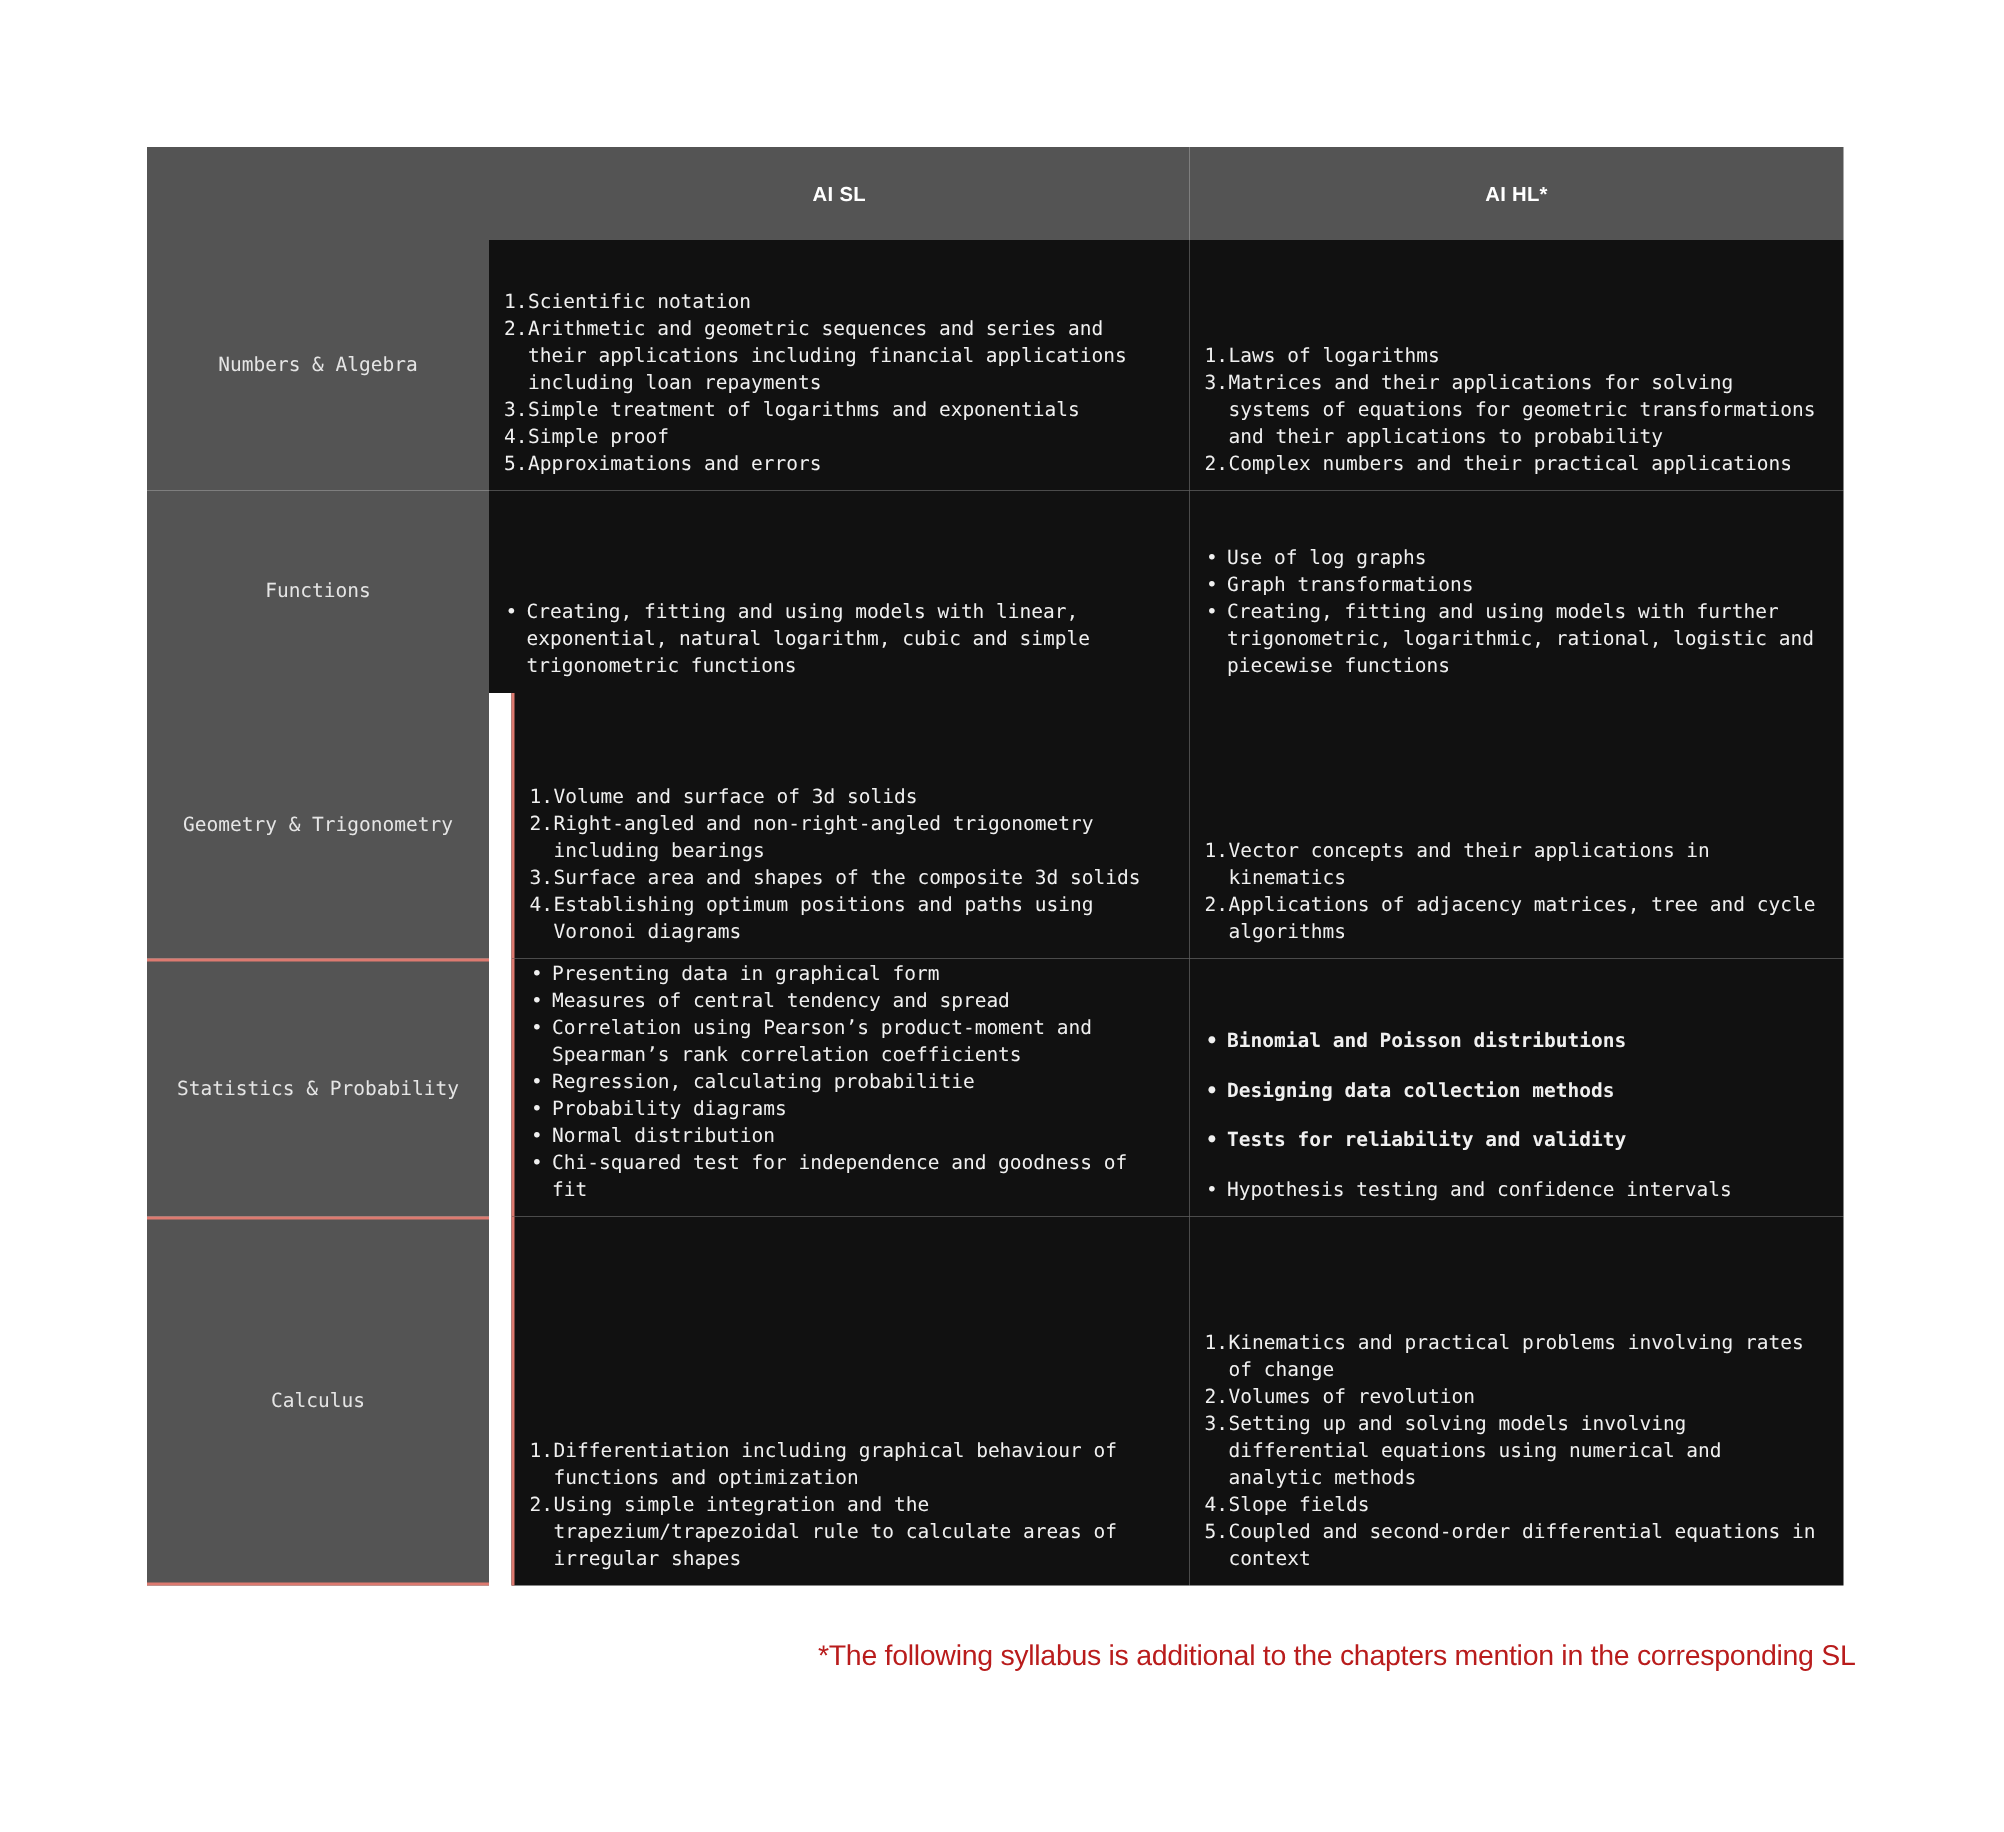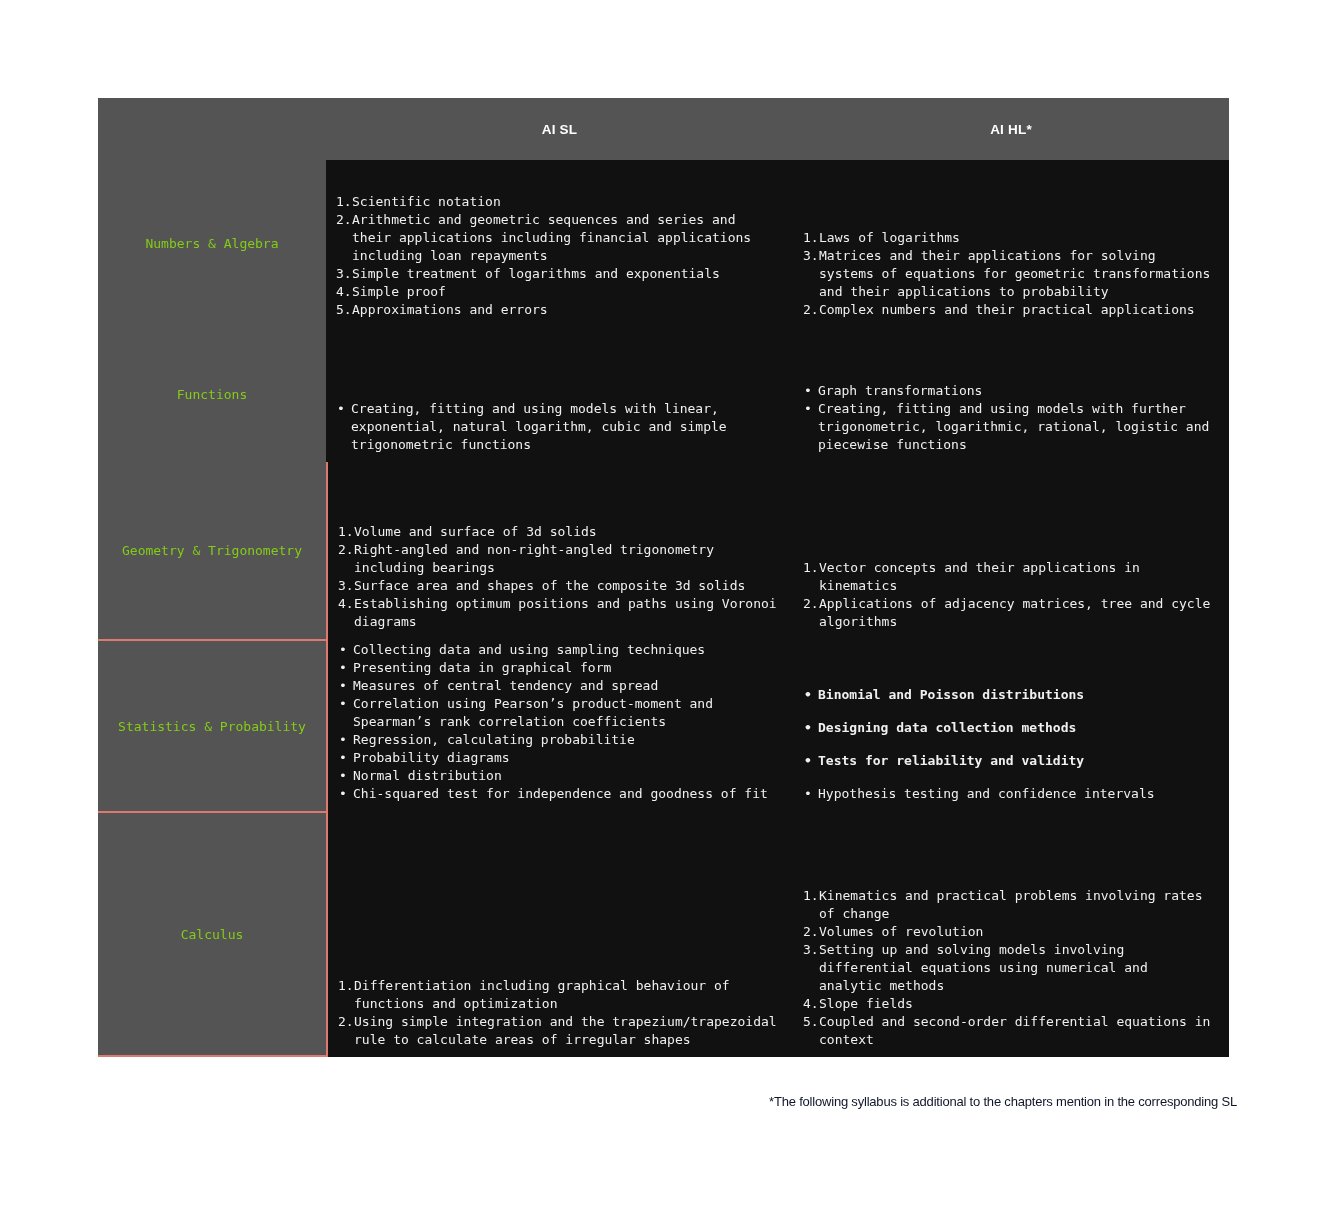--- a/index.html
+++ b/index.html
@@ -38,21 +38,21 @@
     font-family: "Liberation Sans", sans-serif;
     font-weight: bold;
     font-size: 13.5px;
     letter-spacing: 0.2px;
     display: flex;
     align-items: center;
     justify-content: center;
   }
   .label-cell {
     background: #545454;
-    color: #84cc16;
+    color: #e5e5e5;
     font-family: "DejaVu Sans Mono", monospace;
     font-size: 13px;
     display: flex;
     align-items: center;
     justify-content: center;
     text-align: center;
     padding: 4px 8px;
   }
   .content-cell {
     background: #111111;
@@ -85,29 +85,29 @@
   .content-cell li.bullet::before {
     content: "\2022";
     position: absolute;
     left: 1px;
     top: 0;
   }
   .content-cell ul.spaced li:not(:last-child) { margin-bottom: 15px; font-weight: bold; }
   
   .accent-top    { border-top: 2px solid var(--accent); }
   .accent-bottom { border-bottom: 2px solid var(--accent); }
-  .accent-left   { border-left: 2px solid var(--accent); }
+  .accent-left   { border-left: 2px solid var(--accent); margin-left: 15px; }
   .footnote {
     position: absolute;
     left: 98px;
     top: 1094px;
     width: 1139px;
     text-align: right;
-    color: #0f172a;
-    font-size: 13px;
+    color: #b91c1c;
+    font-size: 19px;
     letter-spacing: -0.2px;
     font-family: "Liberation Sans", sans-serif;
   }
 </style>
 </head>
 <body>
 
 <div class="canvas">
   <div class="syllabus-table" id="table">
     <div class="cell head-cell"></div>
@@ -132,20 +132,21 @@
         </ul>
       </div>
       <div class="cell label-cell">Functions</div>
       <div class="cell content-cell">
         <ul>
           <li class="bullet">Creating, fitting and using models with linear, exponential, natural logarithm, cubic and simple trigonometric functions</li>
         </ul>
       </div>
       <div class="cell content-cell">
         <ul>
+          <li class="bullet">Use of log graphs</li>
           <li class="bullet">Graph transformations</li>
           <li class="bullet">Creating, fitting and using models with further trigonometric, logarithmic, rational, logistic and piecewise functions</li>
         </ul>
       </div>
       <div class="cell label-cell">Geometry &amp; Trigonometry</div>
       <div class="cell content-cell accent-left">
         <ul>
           <li class="numbered" data-prefix="1.">Volume and surface of 3d solids</li>
           <li class="numbered" data-prefix="2.">Right-angled and non-right-angled trigonometry including bearings</li>
           <li class="numbered" data-prefix="3.">Surface area and shapes of the composite 3d solids</li>

